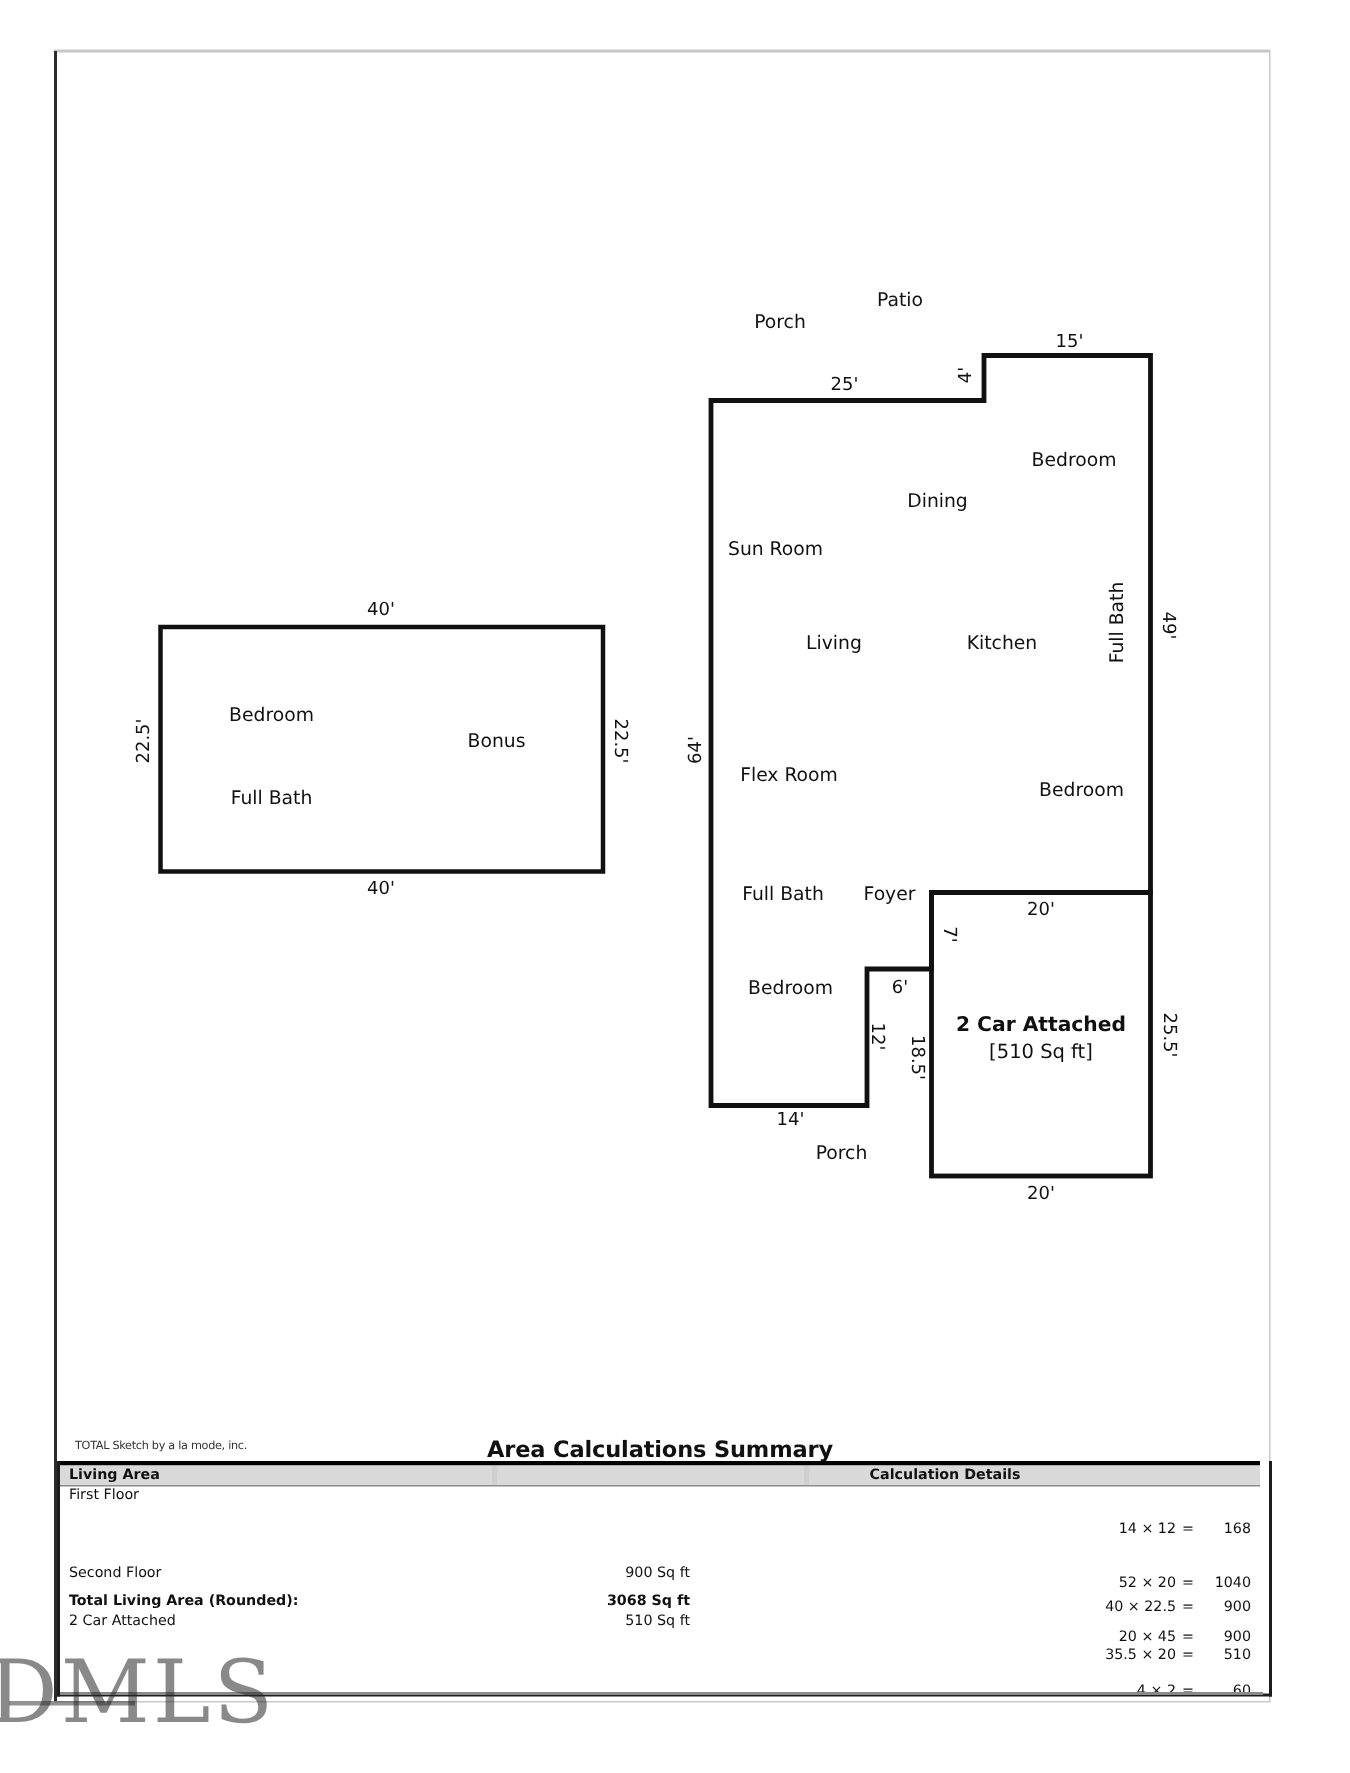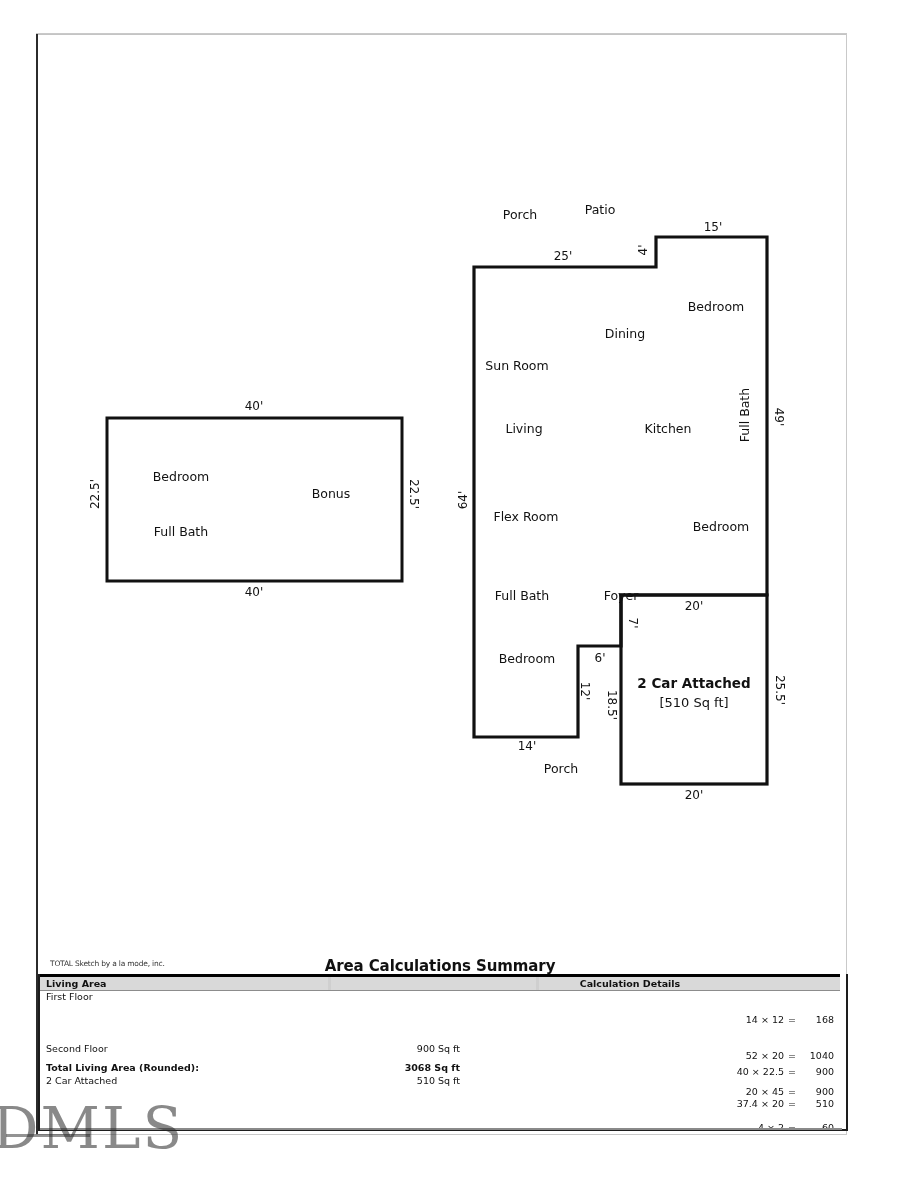--- a/index.html
+++ b/index.html
@@ -205,31 +205,31 @@
 
 <div id="plan-labels">
     <div class="lbl " style="left: 181px; top: 477px;">Bedroom</div>
     <div class="lbl " style="left: 331px; top: 494px;">Bonus</div>
     <div class="lbl " style="left: 181px; top: 532px;">Full Bath</div>
     <div class="lbl dim" style="left: 254px; top: 406px;">40'</div>
     <div class="lbl dim" style="left: 254px; top: 592px;">40'</div>
     <div class="lbl dim rot90" style="left: 95px; top: 494px;">22.5'</div>
     <div class="lbl dim rot270" style="left: 414px; top: 494px;">22.5'</div>
     <div class="lbl " style="left: 520px; top: 215px;">Porch</div>
-    <div class="lbl " style="left: 600px; top: 210px;">Patio</div>
+    <div class="lbl " style="left: 600px; top: 200px;">Patio</div>
     <div class="lbl " style="left: 517px; top: 334px; margin-top: 32px;">Sun Room</div>
     <div class="lbl " style="left: 625px; top: 334px;">Dining</div>
     <div class="lbl " style="left: 716px; top: 307px;">Bedroom</div>
-    <div class="lbl " style="left: 524px; top: 429px; text-align: right;">Living</div>
+    <div class="lbl " style="left: 556px; top: 429px; text-align: right;">Living</div>
     <div class="lbl " style="left: 668px; top: 429px;">Kitchen</div>
     <div class="lbl  rot90" style="left: 745px; top: 415px;">Full Bath</div>
     <div class="lbl " style="left: 526px; top: 517px;">Flex Room</div>
     <div class="lbl " style="left: 721px; top: 527px;">Bedroom</div>
     <div class="lbl " style="left: 522px; top: 596px;">Full Bath</div>
-    <div class="lbl " style="left: 593px; top: 596px; margin-left: 28px;">Foyer</div>
+    <div class="lbl " style="left: 593px; top: 596px;">Foyer</div>
     <div class="lbl " style="left: 527px; top: 659px;">Bedroom</div>
     <div class="lbl " style="left: 561px; top: 769px;">Porch</div>
     <div class="lbl dim" style="left: 563px; top: 256px;">25'</div>
     <div class="lbl dim rot90" style="left: 643px; top: 250px;">4'</div>
     <div class="lbl dim" style="left: 713px; top: 227px;">15'</div>
     <div class="lbl dim rot270" style="left: 779px; top: 417px;">49'</div>
     <div class="lbl dim rot90" style="left: 463px; top: 500px;">64'</div>
     <div class="lbl dim" style="left: 527px; top: 746px;">14'</div>
     <div class="lbl dim rot270" style="left: 585px; top: 691px;">12'</div>
     <div class="lbl dim" style="left: 600px; top: 658px;">6'</div>
@@ -278,21 +278,21 @@
     <span class="c-name">Total Living Area (Rounded):</span>
     <span class="c-area">3068 Sq ft</span>
   </div>
 
 
   <div id="nonliving-rows">
       <div class="row" style="min-height: 13px;">
         <span class="c-name">2 Car Attached</span>
         <span class="c-area">510 Sq ft</span>
         <span class="calc">
-          <span class="cl"><b class="w-expr">37.4 × 20</b><b class="w-eq">=</b><b class="w-val">510</b></span>
+          <span class="cl"><b class="w-expr">35.5 × 20</b><b class="w-eq">=</b><b class="w-val">510</b></span>
         </span>
       </div>
     </div>
 </div>
 
 <div id="tbl-border"></div>
 <div id="tbl-bottomline"></div>
 
 <div id="watermark">
   <span>DMLS</span>

